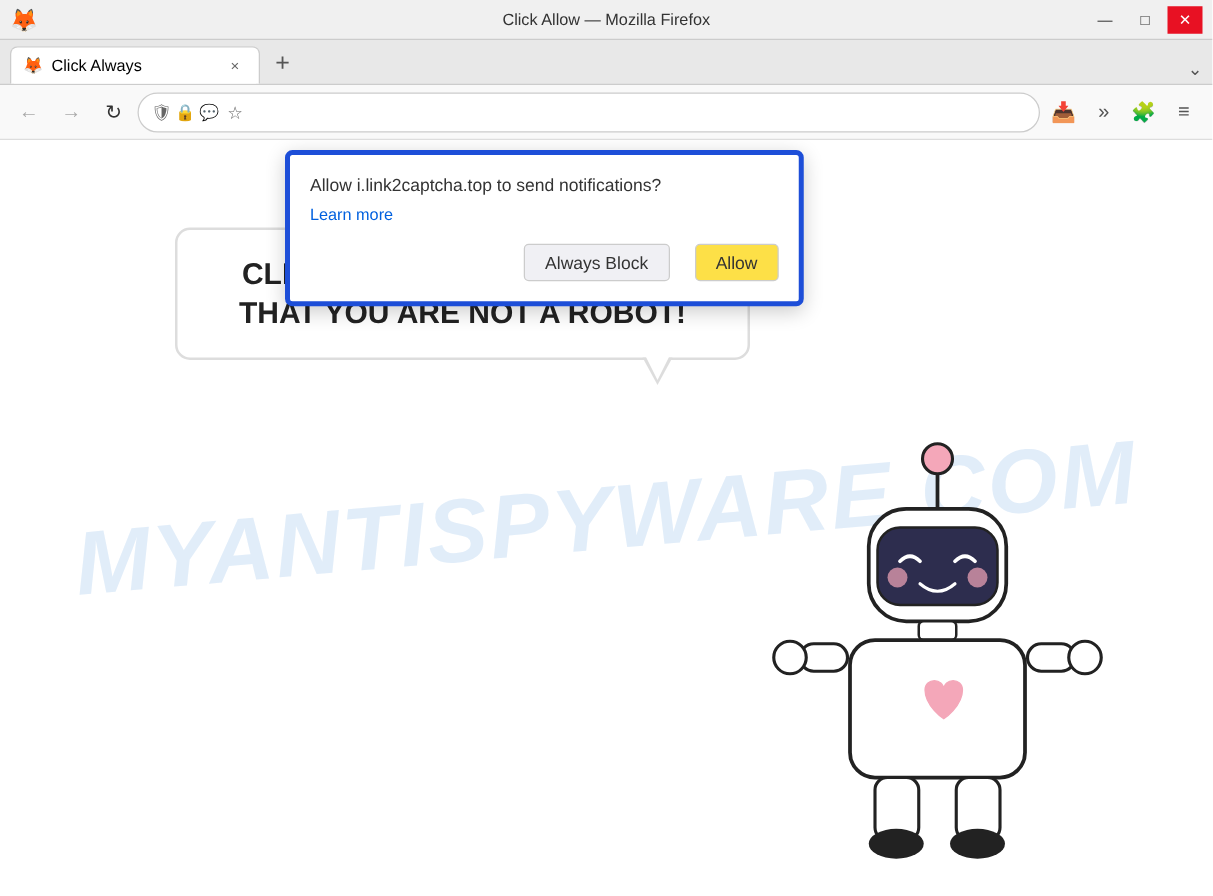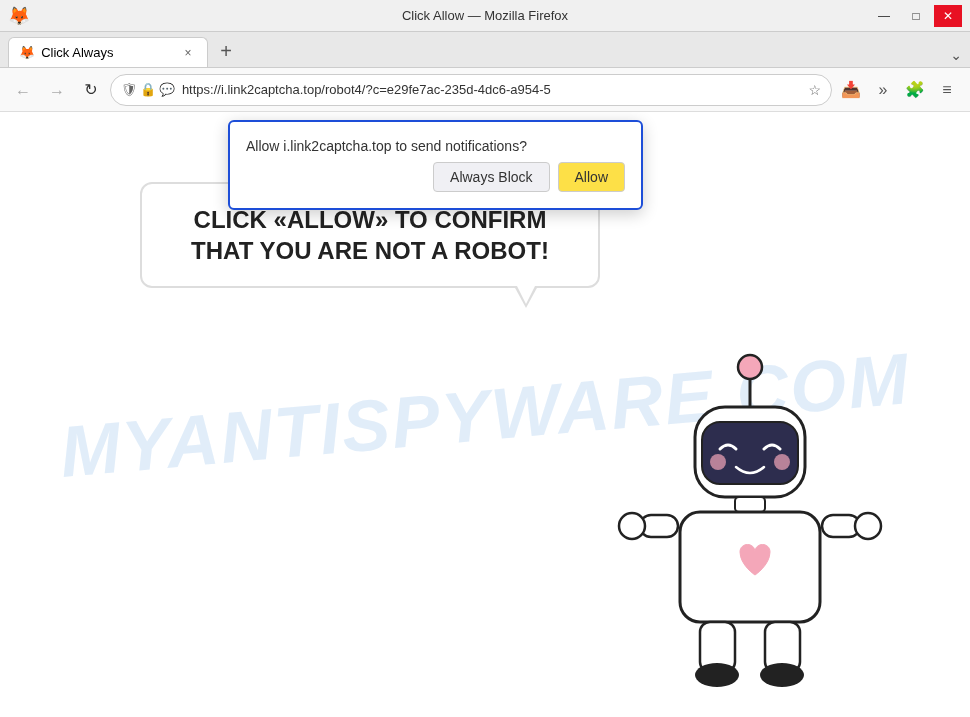--- a/index.html
+++ b/index.html
@@ -197,21 +197,21 @@
       overflow: hidden;
     }
 
     
     .notification-popup {
       position: absolute;
       top: 8px;
       left: 228px;
       width: 415px;
       background: #fff;
-      border: 2px solid #1d4ed8;
+      border: 4px solid #1d4ed8;
       border-radius: 6px;
       box-shadow: 0 4px 16px rgba(0,0,0,0.2);
       padding: 16px;
       z-index: 100;
     }
     .popup-title {
       font-size: 14px;
       color: #333;
       margin-bottom: 8px;
       font-weight: normal;
@@ -219,21 +219,21 @@
     .popup-learn-more {
       color: #0060df;
       font-size: 13px;
       text-decoration: none;
       display: block;
       margin-bottom: 16px;
     }
     .popup-buttons {
       display: flex;
       justify-content: flex-end;
-      gap: 8px;
+      gap: 20px;
     }
     .popup-btn {
       padding: 6px 16px;
       font-size: 14px;
       border: 1px solid #ccc;
       border-radius: 4px;
       cursor: pointer;
       background: #f0f0f4;
       color: #333;
     }
@@ -350,36 +350,36 @@
   <button class="nav-btn disabled">←</button>
   <button class="nav-btn disabled">→</button>
   <button class="nav-btn">↻</button>
 
   <div class="url-bar">
     <div class="url-bar-icons">
       <span>🛡</span>
       <span>🔒</span>
       <span style="font-size:13px; color:#0060df;">💬</span>
     </div>
-    <span class="url-text">https://i.link2captcha.top/robot4/?c=e29fe7ac-235d-4dc6-a954-5</span>
     <span class="url-star">☆</span>
   </div>
 
   <div class="nav-right-icons">
     <button class="nav-icon-btn">📥</button>
     <button class="nav-icon-btn">»</button>
     <button class="nav-icon-btn">🧩</button>
     <button class="nav-icon-btn">≡</button>
   </div>
 </div>
 
 <div class="browser-content">
 
   <div class="notification-popup">
     <p class="popup-title">Allow i.link2captcha.top to send notifications?</p>
+    <a class="popup-learn-more" href="#">Learn more</a>
     <div class="popup-buttons">
       <button class="popup-btn">Always Block</button>
       <button class="popup-btn allow-btn">Allow</button>
     </div>
   </div>
 
   <div class="page-content">
 
     <div class="watermark">MYANTISPYWARE.COM</div>
 

